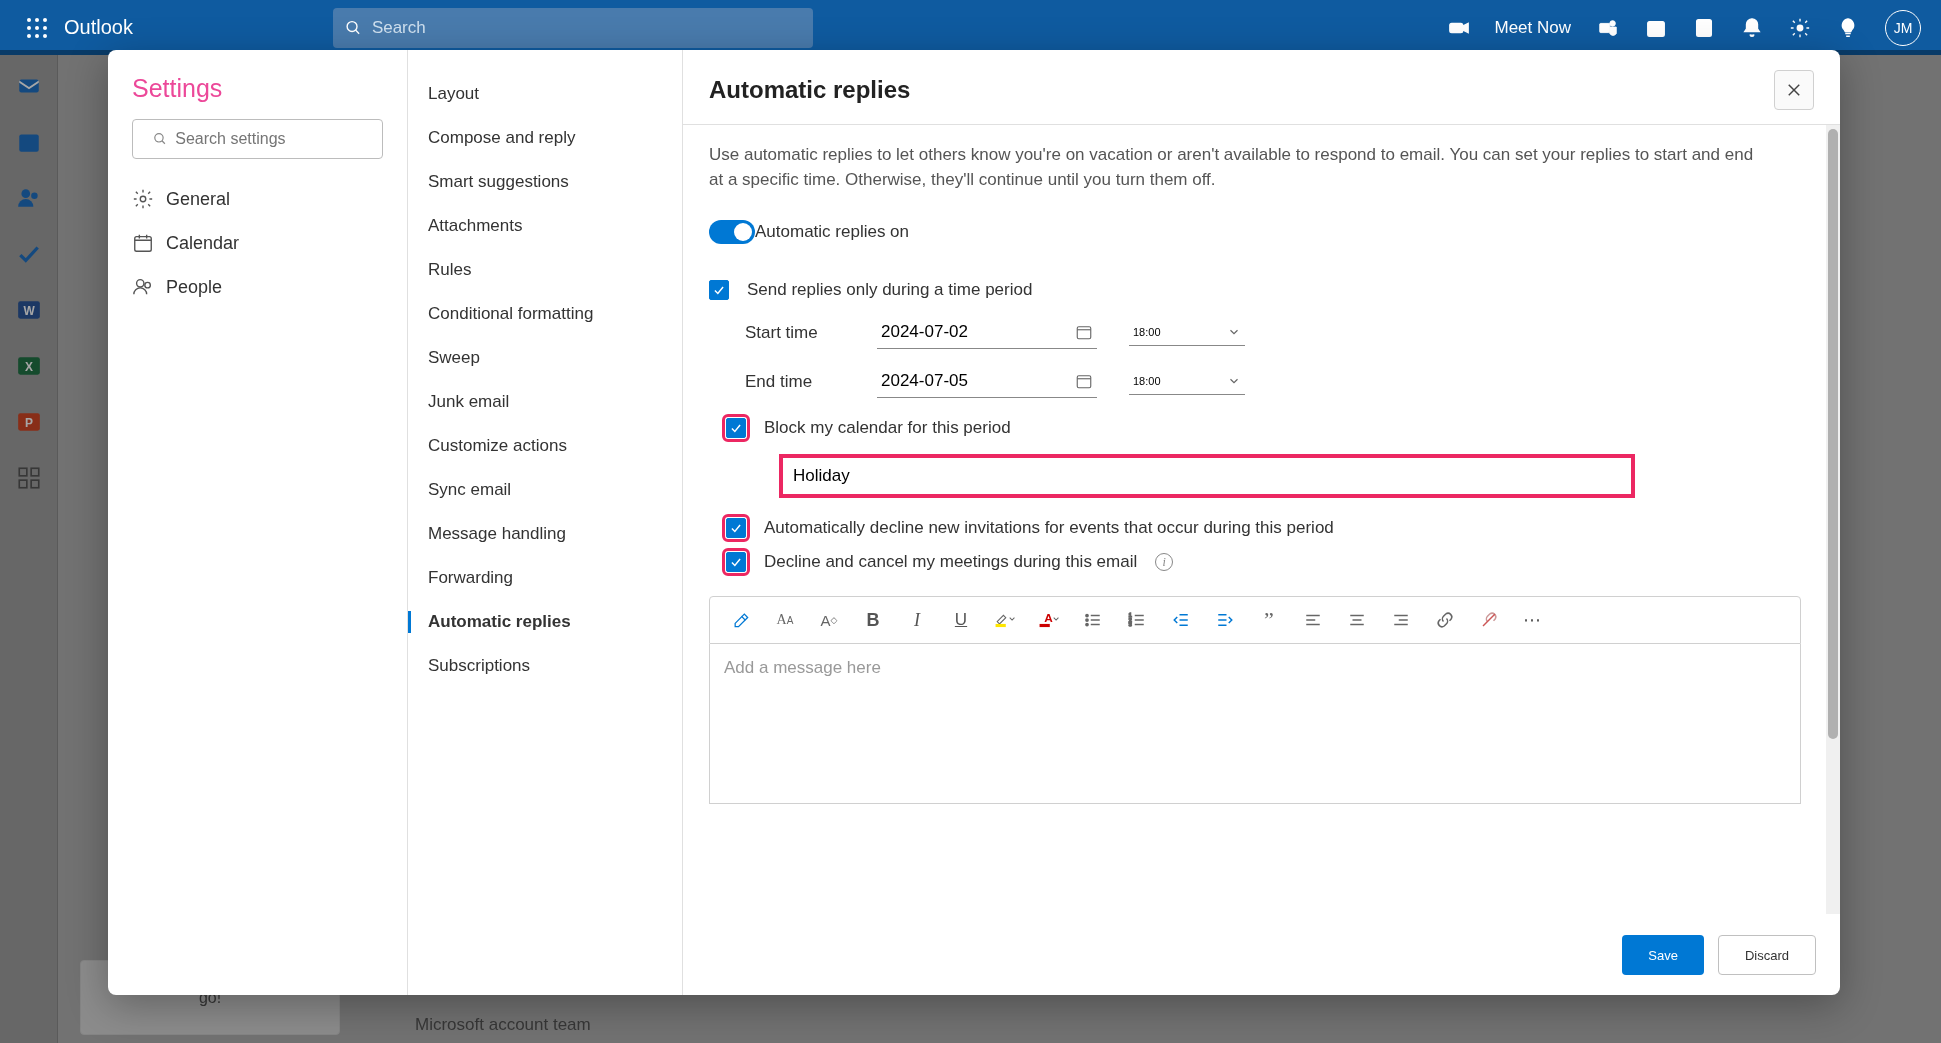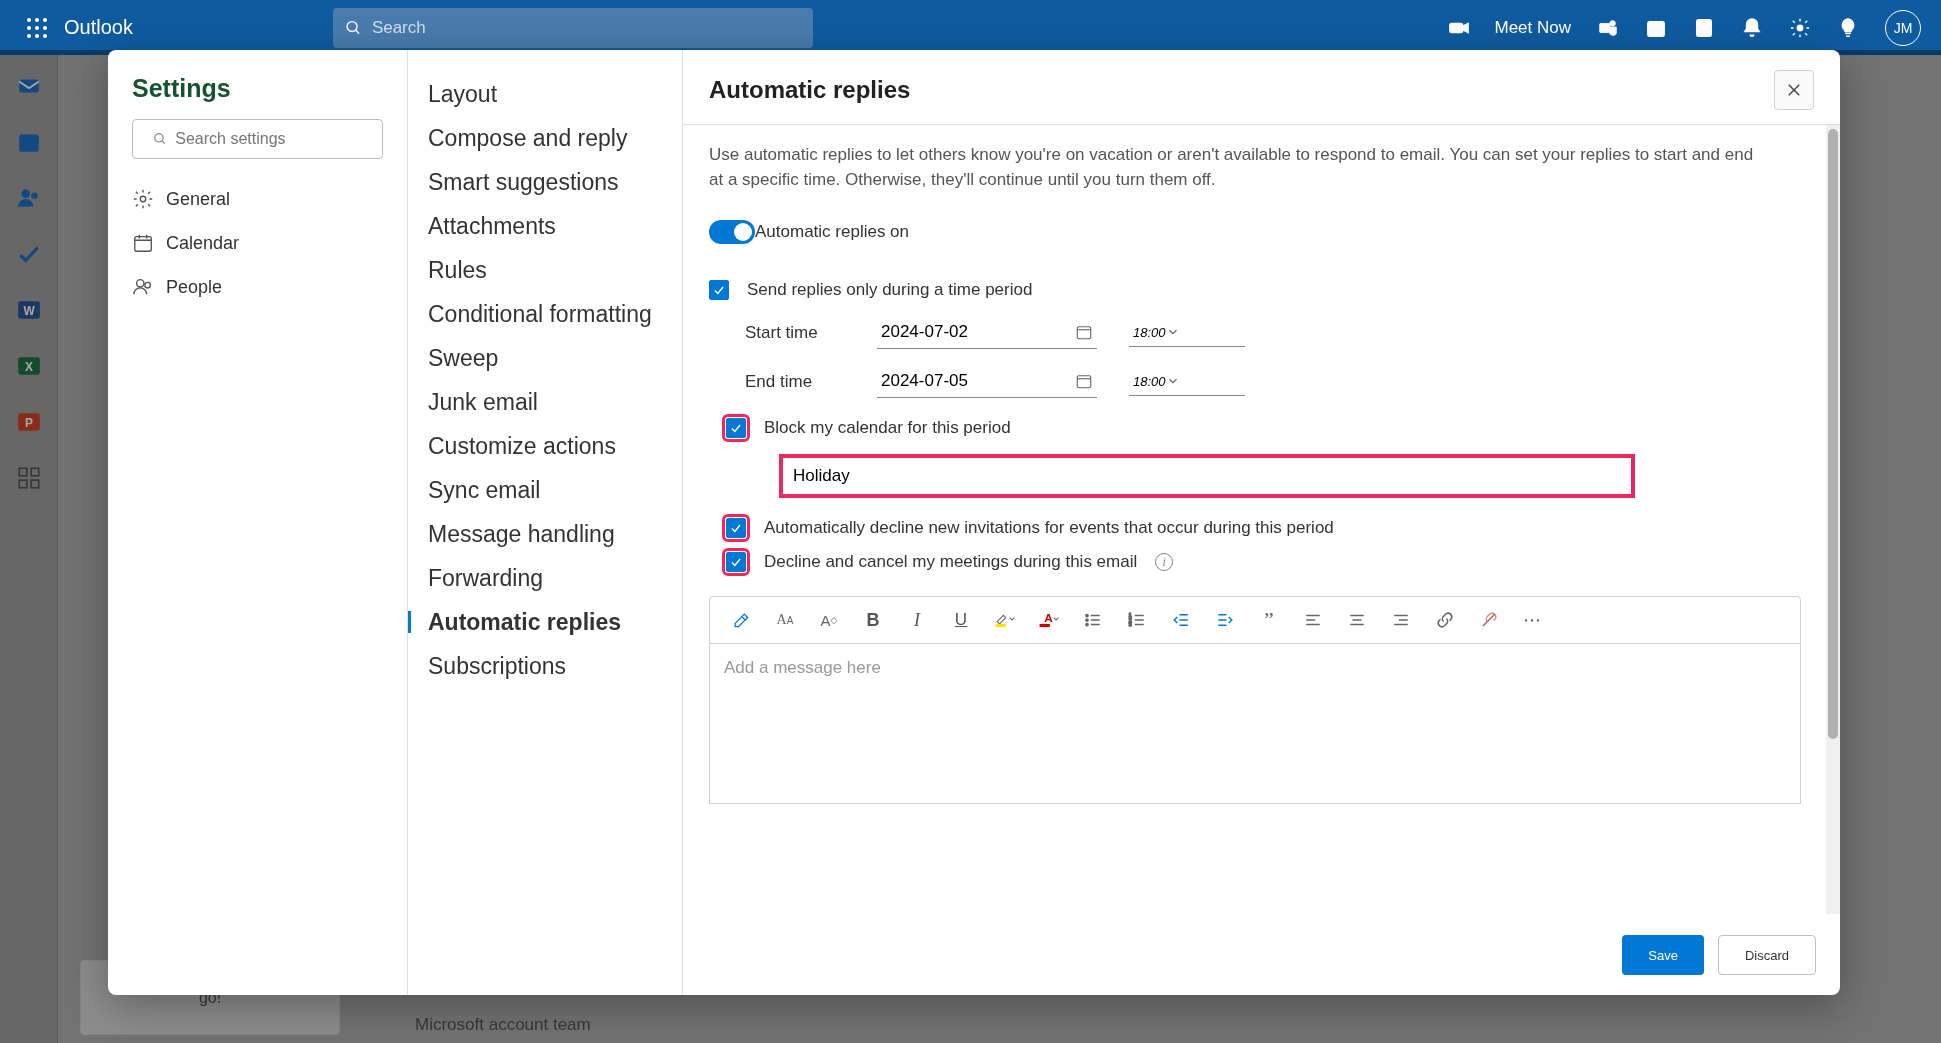--- a/index.html
+++ b/index.html
@@ -162,23 +162,23 @@
       display: flex;
       overflow: hidden;
     }
     .dialog .col1 {
       width: 300px;
       border-right: 1px solid #e0e0e0;
       padding: 24px 0 0 0;
     }
     .dialog .col1 .hdr {
       font-size: 25px;
-      font-weight: 700;
+      font-weight: 400;
       padding: 0 24px 16px;
-      color: #14532d;
+      color: #ec4899;
     }
     .dialog .col1 .search-settings {
       margin: 0 24px 18px;
       display: flex;
       align-items: center;
       border: 1px solid #bcbcbc;
       border-radius: 4px;
       height: 40px;
       padding: 0 20px;
     }
@@ -223,21 +223,21 @@
     .dialog .col2 {
       width: 275px;
       border-right: 1px solid #e0e0e0;
       padding-top: 22px;
     }
     .dialog .col2 .sub-item {
       height: 44px;
       display: flex;
       align-items: center;
       padding: 0 20px;
-      font-size: 23px;
+      font-size: 17px;
       color: #333;
       cursor: pointer;
       position: relative;
     }
     .dialog .col2 .sub-item.active {
       font-weight: 700;
     }
     .dialog .col2 .sub-item.active::before {
       content: "";
       position: absolute;
@@ -382,22 +382,22 @@
       align-items: center;
       justify-content: space-between;
       font-size: 17px;
     }
     .time-row .time-field {
       width: 116px;
       border-bottom: 1px solid #888;
       padding: 6px 4px;
       display: flex;
       align-items: center;
-      font-size: 13px;
-      font-style: italic;
+      justify-content: space-between;
+      font-size: 11px;
     }
 
     .holiday-input {
       margin-left: 70px;
       margin-top: 16px;
       width: 856px;
       height: 44px;
       border: 4px solid #ec2762;
       display: flex;
       align-items: center;

